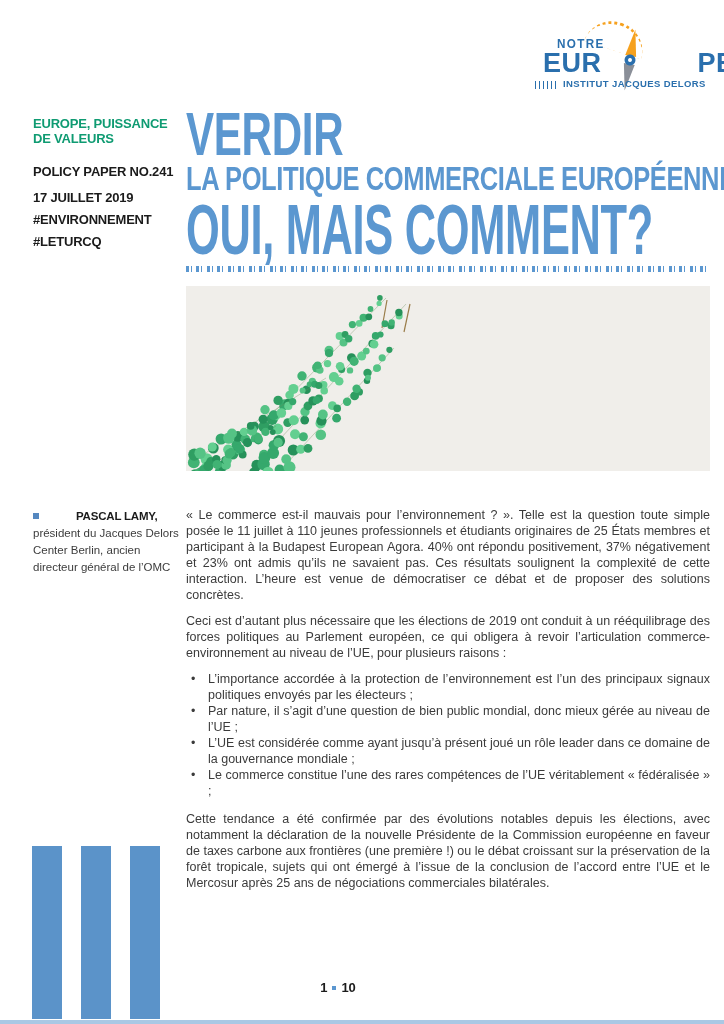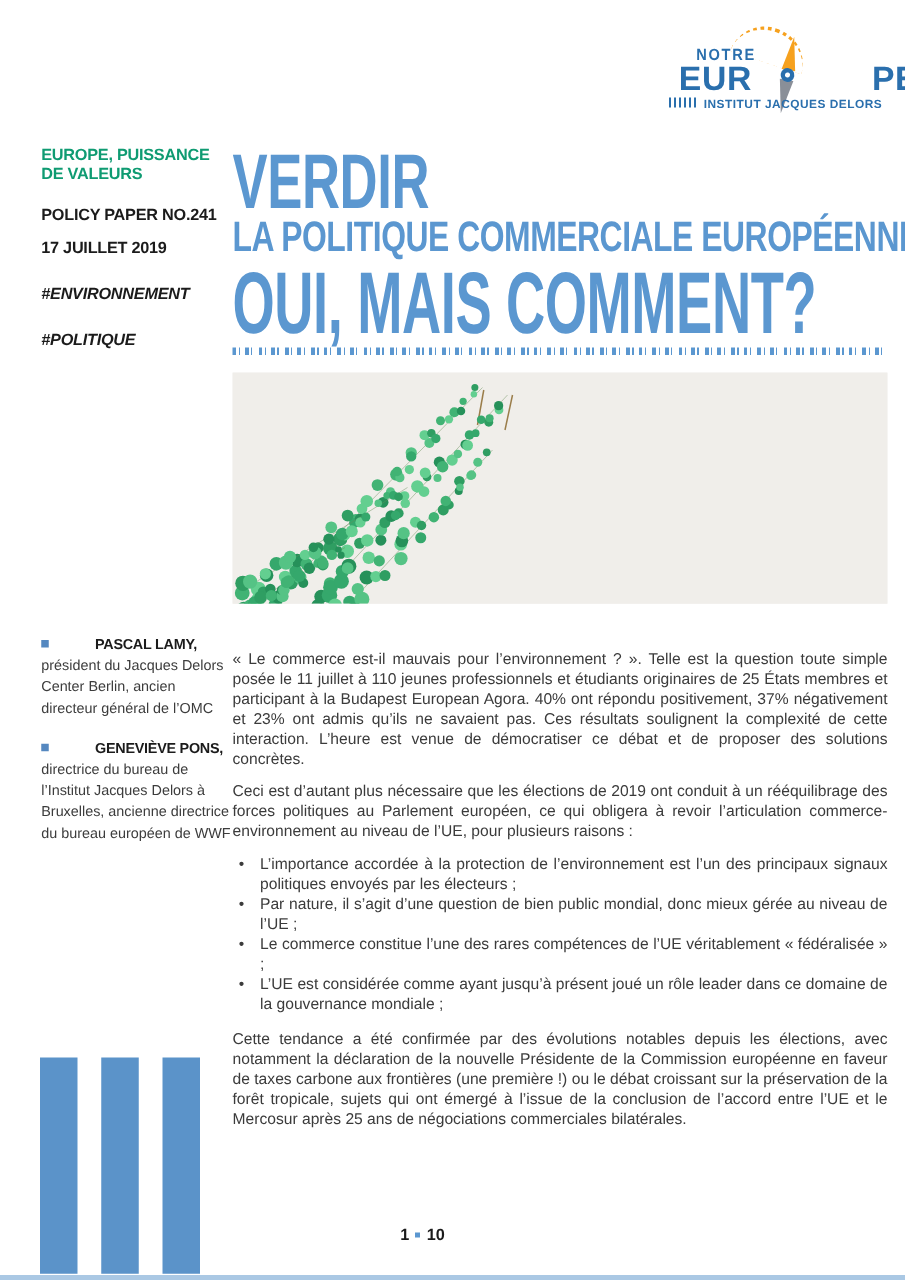--- a/index.html
+++ b/index.html
@@ -6,38 +6,38 @@
   body{font-family:"Liberation Sans", sans-serif; -webkit-font-smoothing:antialiased;}
   .page{position:relative;width:724px;height:1024px;background:#ffffff;overflow:hidden;}
 
   
   .logo{position:absolute;top:28px;right:14px;width:175px;height:78px;color:#2a6fad;}
   .logo-notre{position:absolute;top:8px;left:22px;font-size:13px;font-weight:bold;letter-spacing:1.5px;transform:scaleX(.9);transform-origin:0 0;}
   .logo-europe{position:absolute;top:20px;left:8px;display:flex;align-items:center;font-size:27px;font-weight:bold;letter-spacing:.5px;gap:39px;}
   .logo-europe .o-slot{display:inline-block;width:18px;}
   .logo-arc{position:absolute;top:-6px;left:52px;width:60px;height:26px;border:0;border-top:3px dotted #f6a11e;border-radius:50% 50% 0 0/100% 100% 0 0;transform:rotate(18deg);}
   .logo-needle{position:absolute;top:1px;left:84px;width:22px;height:62px;transform:rotate(10deg);}
-  .logo-inst{position:absolute;top:50px;left:0;display:flex;align-items:flex-start;font-size:9.5px;font-weight:bold;letter-spacing:.4px;white-space:nowrap;}
+  .logo-inst{position:absolute;top:50px;left:0;display:flex;align-items:flex-end;font-size:9.5px;font-weight:bold;letter-spacing:.4px;white-space:nowrap;}
   .hatch-sm{display:inline-block;width:24px;height:8px;margin-right:4px;background:repeating-linear-gradient(90deg,#2a6fad 0 1.5px,transparent 1.5px 4px);}
 
   
   .side-top{position:absolute;left:33px;top:100px;width:152px;}
   .side-line{font-size:13px;font-weight:bold;line-height:15px;letter-spacing:-.2px;color:#1b1b1b;}
   .side-series{color:#0f9b72;margin-top:16px;}
   .side-paper{margin-top:18px;}
   .side-date{margin-top:11px;}
-  .side-tag{margin-top:22px;font-style:italic;}
+  .side-tag{margin-top:7px;}
 
   .authors{position:absolute;left:33px;top:508px;width:154px;}
   .author{font-size:11.5px;line-height:17px;color:#3c3c3c;margin-bottom:15px;}
   .author .sq{display:inline-block;width:6px;height:6px;background:#5588c0;margin-right:5px;vertical-align:1px;}
   .author .nm{font-weight:bold;letter-spacing:-.2px;color:#1b1b1b;margin-left:32px;}
 
   
-  .main-col{position:absolute;left:186px;top:16px;width:524px;height:808px;}
+  .main-col{position:absolute;left:186px;top:4px;width:524px;height:808px;}
   .title-line{position:absolute;left:0;white-space:nowrap;font-weight:bold;color:#5b97d0;line-height:1;transform-origin:0 0;letter-spacing:-.5px;}
   .tl1{top:99px;font-size:62px;transform:scaleX(.68);}
   .tl2{top:157px;font-size:34px;transform:scaleX(.75);}
   .tl3{top:191px;font-size:70px;transform:scaleX(.62);}
   .divider{position:absolute;left:0;top:262px;width:524px;height:6px;
     background:
       repeating-linear-gradient(90deg,#5b97d0 0 3px,transparent 3px 5px,#5b97d0 5px 6px,transparent 6px 10px,#5b97d0 10px 13px,transparent 13px 15px,#5b97d0 15px 16px,transparent 16px 21px);}
   .hero{position:absolute;left:0;top:282px;width:524px;height:185px;background:#f0eeea;overflow:hidden;}
   .hero svg{display:block;}
 
@@ -80,31 +80,27 @@
       <span class="hatch-sm"></span>
       <span>INSTITUT JACQUES DELORS</span>
     </div>
   </div>
 
   <div class="side-top">
     <div class="side-line side-series">EUROPE, PUISSANCE DE VALEURS</div>
     <div class="side-line side-paper">POLICY PAPER NO.241</div>
     <div class="side-line side-date">17 JUILLET 2019</div>
     <div class="side-line side-tag">#ENVIRONNEMENT</div>
-    <div class="side-line side-tag">#POLITIQUE</div>
+    <div class="side-line side-tag">#LETURCQ</div>
   </div>
 
   <div class="authors">
     <div class="author">
       <span class="sq"></span><span class="nm">PASCAL LAMY,</span>
       <span>président du Jacques Delors Center Berlin, ancien directeur général de l’OMC</span>
-    </div>
-    <div class="author">
-      <span class="sq"></span><span class="nm">GENEVIÈVE PONS,</span>
-      <span>directrice du bureau de l’Institut Jacques Delors à Bruxelles, ancienne directrice du bureau européen de WWF</span>
     </div>
   </div>
 
   <div class="main-col">
     <div class="title-line tl1">VERDIR</div>
     <div class="title-line tl2">LA POLITIQUE COMMERCIALE EUROPÉENNE:</div>
     <div class="title-line tl3">OUI, MAIS COMMENT?</div>
     <div class="divider"></div>
 
     <div class="hero">
@@ -281,22 +277,22 @@
           <circle cx="84.8" cy="141.7" r="2.6" fill="#26915a"></circle>
         </svg>
     </div>
 
     <div class="body-col">
       <p>« Le commerce est-il mauvais pour l’environnement ? ». Telle est la question toute simple posée le 11 juillet à 110 jeunes professionnels et étudiants originaires de 25 États membres et participant à la Budapest European Agora. 40% ont répondu positivement, 37% négativement et 23% ont admis qu’ils ne savaient pas. Ces résultats soulignent la complexité de cette interaction. L’heure est venue de démocratiser ce débat et de proposer des solutions concrètes.</p>
       <p>Ceci est d’autant plus nécessaire que les élections de 2019 ont conduit à un rééquilibrage des forces politiques au Parlement européen, ce qui obligera à revoir l’articulation commerce-environnement au niveau de l’UE, pour plusieurs raisons :</p>
       <ul>
         <li>L’importance accordée à la protection de l’environnement est l’un des principaux signaux politiques envoyés par les électeurs ;</li>
         <li>Par nature, il s’agit d’une question de bien public mondial, donc mieux gérée au niveau de l’UE ;</li>
+        <li>L’UE est considérée comme ayant jusqu’à présent joué un rôle leader dans ce domaine de la gouvernance mondiale ;</li>
         <li>Le commerce constitue l’une des rares compétences de l’UE véritablement « fédéralisée » ;</li>
-        <li>L’UE est considérée comme ayant jusqu’à présent joué un rôle leader dans ce domaine de la gouvernance mondiale ;</li>
       </ul>
       <p class="closing">Cette tendance a été confirmée par des évolutions notables depuis les élections, avec notamment la déclaration de la nouvelle Présidente de la Commission européenne en faveur de taxes carbone aux frontières (une première !) ou le débat croissant sur la préservation de la forêt tropicale, sujets qui ont émergé à l’issue de la conclusion de l’accord entre l’UE et le Mercosur après 25 ans de négociations commerciales bilatérales.</p>
     </div>
   </div>
 
   <div class="bar bar1"></div>
   <div class="bar bar2"></div>
   <div class="bar bar3"></div>
 
   <div class="pagenum">

